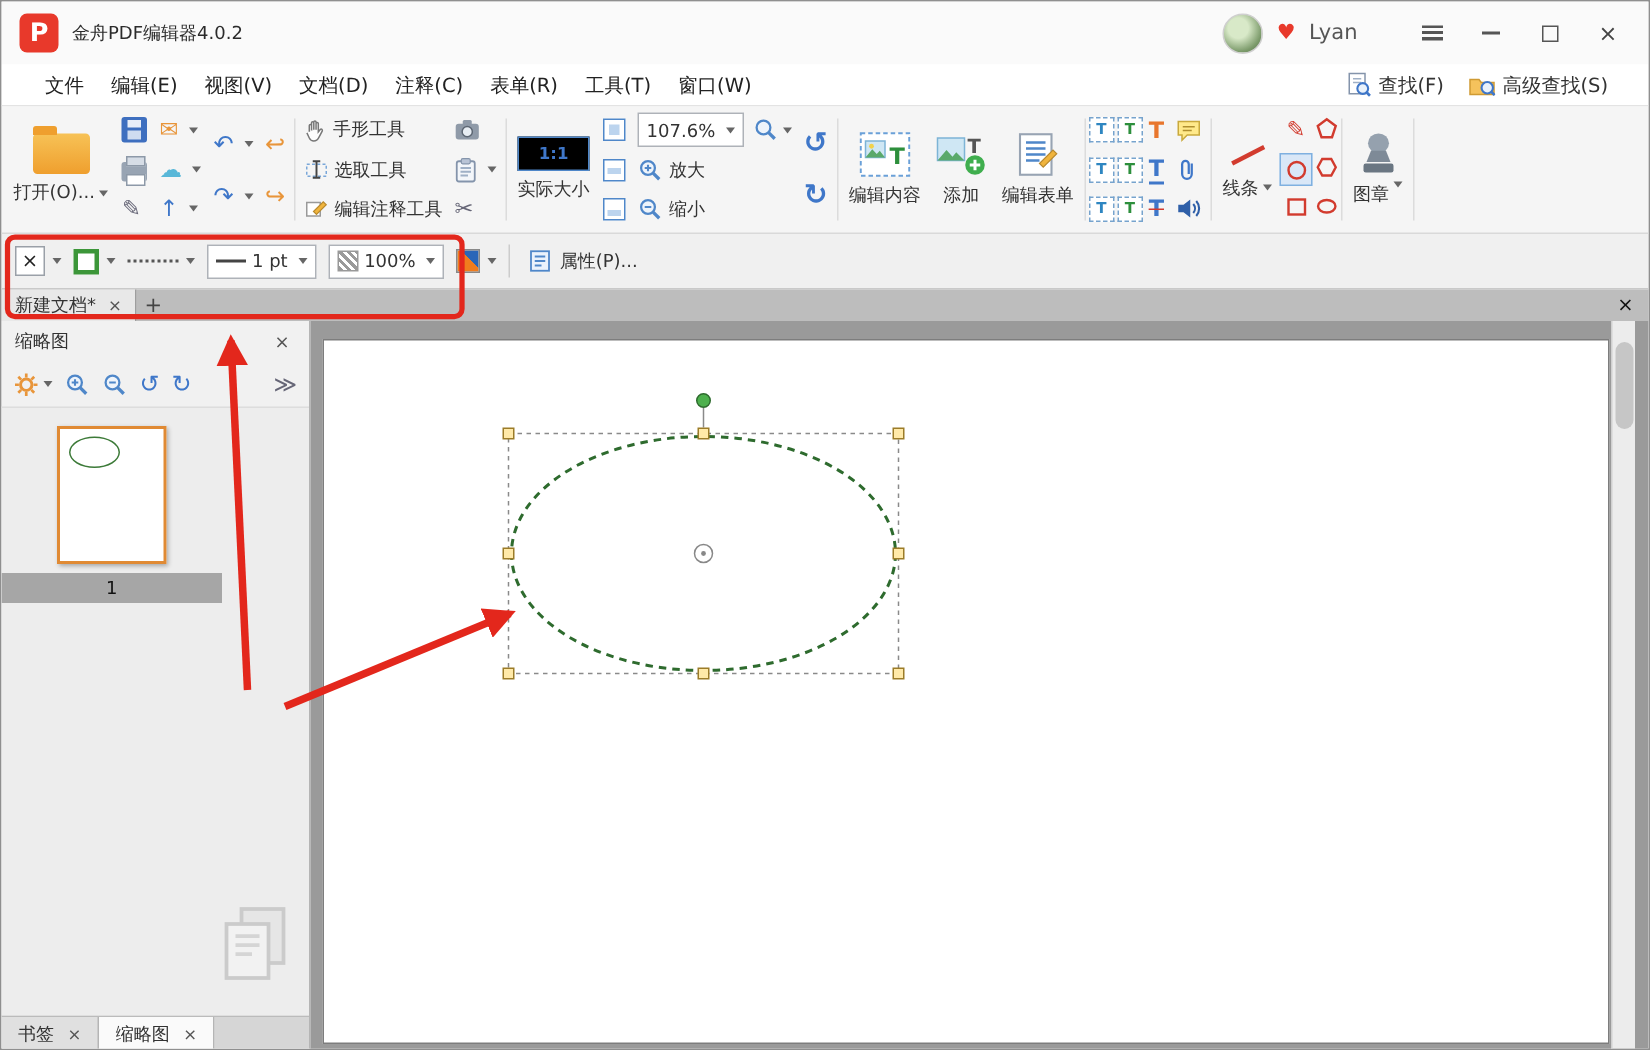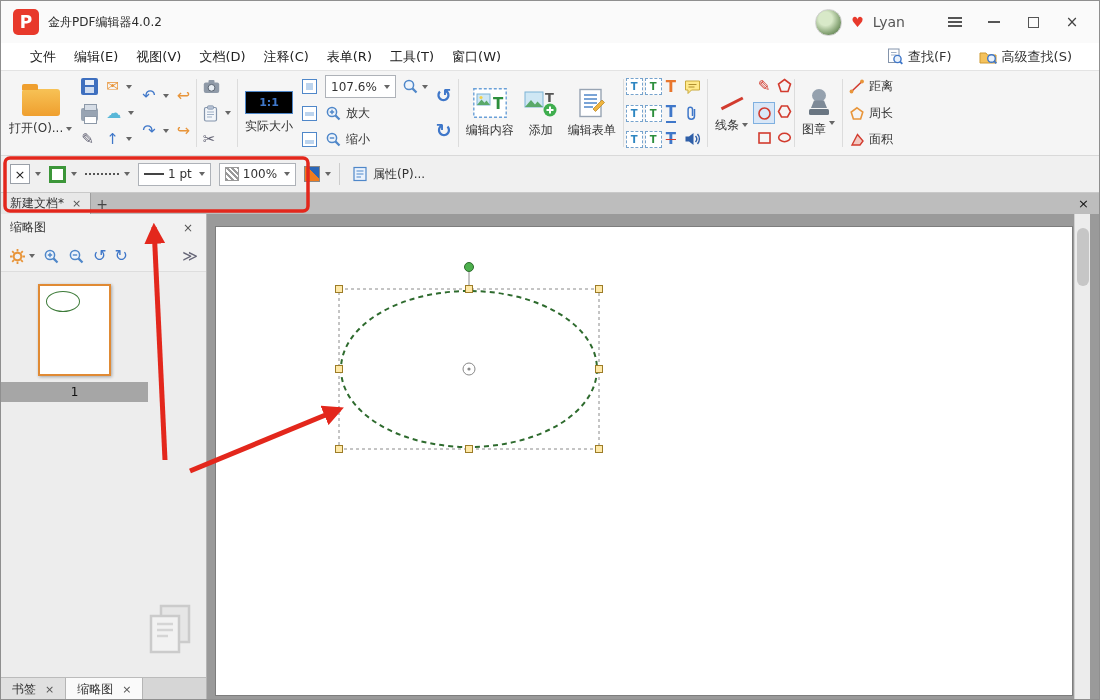--- a/index.html
+++ b/index.html
@@ -14,21 +14,21 @@
 .avatar{width:27px;height:27px;border-radius:50%;background:radial-gradient(circle at 38% 35%,#d8e9c8 0 30%,#7b9a6a 70%,#55704a);border:1px solid #cfcfcf}
 .heart{color:#e8392b;font-size:14px}
 .user-name{font-size:14px;color:#555;margin-right:26px}
 .winbtn{width:30px;height:26px;display:flex;align-items:center;justify-content:center;color:#444;font-size:15px}
 .i-menu{width:14px;height:10px;background:linear-gradient(to bottom,#555 0 2px,transparent 2px 4px,#555 4px 6px,transparent 6px 8px,#555 8px 10px)}
 .i-min{width:12px;height:2px;background:#555}
 .i-max{width:11px;height:11px;border:1.5px solid #555}
 
 .menubar{height:28px;display:flex;align-items:center;background:#fff;padding:0 20px;border-bottom:1px solid #e3e3e3}
 .menu-item{padding:4px 9px;font-size:13px;color:#222;white-space:nowrap}
-.mb-right{margin-left:auto;display:flex;align-items:flex-start;gap:13px}
+.mb-right{margin-left:auto;display:flex;align-items:flex-start;gap:2px}
 .find-btn{display:flex;align-items:center;gap:5px;padding:3px 7px;font-size:13px;white-space:nowrap}
 
 .toolbar{height:85px;background:#f5f5f5;border-bottom:1px solid #d9d9d9;display:flex;align-items:stretch;padding:2px 3px;white-space:nowrap}
 .sep{width:1px;background:#dcdcdc;margin:6px 2px;flex:none}
 .tg{display:flex;flex-direction:column;justify-content:space-evenly;padding:0 1px;flex:none}
 .tgrid{display:grid;grid-template-columns:auto auto;grid-auto-rows:25px;align-items:center;justify-items:center;column-gap:2px;flex:none;align-content:space-evenly}
 .trow{display:flex;align-items:center;gap:4px;height:25px;padding:0 3px;border-radius:2px}
 .tlabel{font-size:12px;color:#333}
 .bigb{display:flex;flex-direction:column;align-items:center;justify-content:center;gap:4px;padding:0 4px;height:100%}
 .glyph{line-height:1}
@@ -205,20 +205,42 @@
     <div class="trow">
         <span class="glyph g16 orange">↩</span>
       </div>
     <div class="trow">
         <span class="glyph g16 orange">↪</span>
       </div>
   </div>
 
   <div class="sep"></div>
 
+  <div class="tg">
+    <div class="trow">
+      <svg width="15" height="16">
+          <path d="M3.2 8.8 V4.6 c0-.9 1.5-.9 1.5 0 V8 M4.7 7.5 V2.9 c0-.9 1.5-.9 1.5 0 V7.5 M6.2 7.5 V2.4 c0-.9 1.5-.9 1.5 0 V7.5 M7.7 7.5 V3.4 c0-.9 1.5-.9 1.5 0 V9 l1.3-1.6 c.7-.8 1.8 0 1.3 1 L9.6 12.6 c-.8 1.6-1.8 2.4-3.4 2.4 -1.5 0-2.4-.7-3-2 L1.6 9.6" fill="#fdfdfd" stroke="#777" stroke-width="1"></path>
+        </svg>
+      <span class="tlabel">手形工具</span>
+    </div>
+    <div class="trow">
+      <svg width="16" height="16">
+          <rect x="1.5" y="4.5" width="13" height="8" fill="none" stroke="#7aa7d9" stroke-dasharray="2 1.5"></rect>
+          <path d="M8 2.5 v11 M5.5 2.5 h5 M5.5 13.5 h5" stroke="#444" stroke-width="1.3" fill="none"></path>
+        </svg>
+      <span class="tlabel">选取工具</span>
+    </div>
+    <div class="trow">
+      <svg width="16" height="16">
+          <rect x="1.5" y="4" width="9" height="9" fill="#fff" stroke="#999"></rect>
+          <path d="M6 10 L12.5 3.5 L14.5 5.5 L8 12 z" fill="#f0b43c" stroke="#b98a2e" stroke-width="0.8"></path>
+        </svg>
+      <span class="tlabel">编辑注释工具</span>
+    </div>
+  </div>
 
   <div class="tg">
     <div class="trow">
         <svg width="17" height="15">
           <rect x="0.8" y="3.5" width="15.4" height="10.5" rx="2" fill="#8f9aa8"></rect>
           <rect x="5.5" y="1" width="6" height="4" rx="1" fill="#8f9aa8"></rect>
           <circle cx="8.5" cy="8.8" r="3.4" fill="#e7edf3" stroke="#5c6673"></circle>
         </svg>
       </div>
     <div class="trow">
@@ -422,42 +444,20 @@
         </svg>
     <span style="display:flex;align-items:flex-start">
           <span class="tlabel">图章</span>
           <span class="caret"></span>
         </span>
   </div>
     </div>
 
   <div class="sep"></div>
 
-  <div class="tg">
-    <div class="trow">
-      <svg width="16" height="15">
-          <line x1="2.5" y1="12.5" x2="13" y2="2.5" stroke="#d23b2e" stroke-width="1.6"></line>
-          <circle cx="2.5" cy="12.5" r="1.9" fill="#e8953a"></circle>
-          <circle cx="13" cy="2.5" r="1.9" fill="#e8953a"></circle>
-        </svg>
-      <span class="tlabel">距离</span>
-    </div>
-    <div class="trow">
-      <svg width="16" height="15">
-          <polygon points="8,1.8 13.8,6 11.6,13 4.4,13 2.2,6" fill="none" stroke="#e8953a" stroke-width="1.6"></polygon>
-        </svg>
-      <span class="tlabel">周长</span>
-    </div>
-    <div class="trow">
-      <svg width="16" height="15">
-          <polygon points="3,13 8.5,2.5 14,9 11,13" fill="#f2c9c2" stroke="#d23b2e" stroke-width="1.4"></polygon>
-        </svg>
-      <span class="tlabel">面积</span>
-    </div>
-  </div>
 </div>
 
 <div class="propbar">
   <div class="pb-item">
     <span class="xbox">×</span>
       <span class="caret"></span>
   </div>
   <div class="pb-item">
     <span class="swatch"></span>
       <span class="caret"></span>

